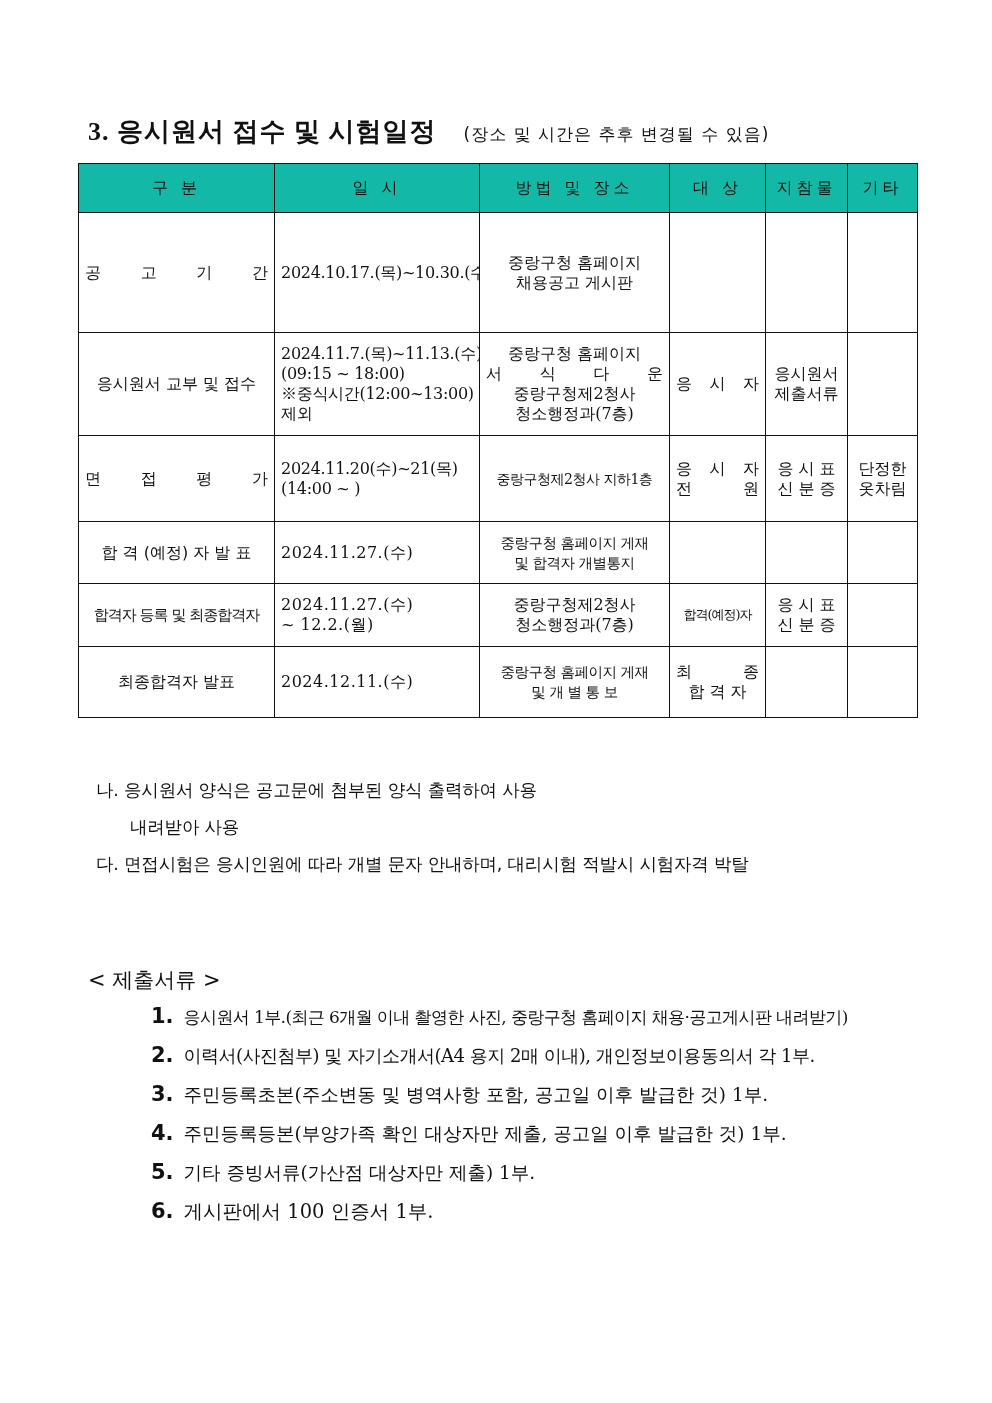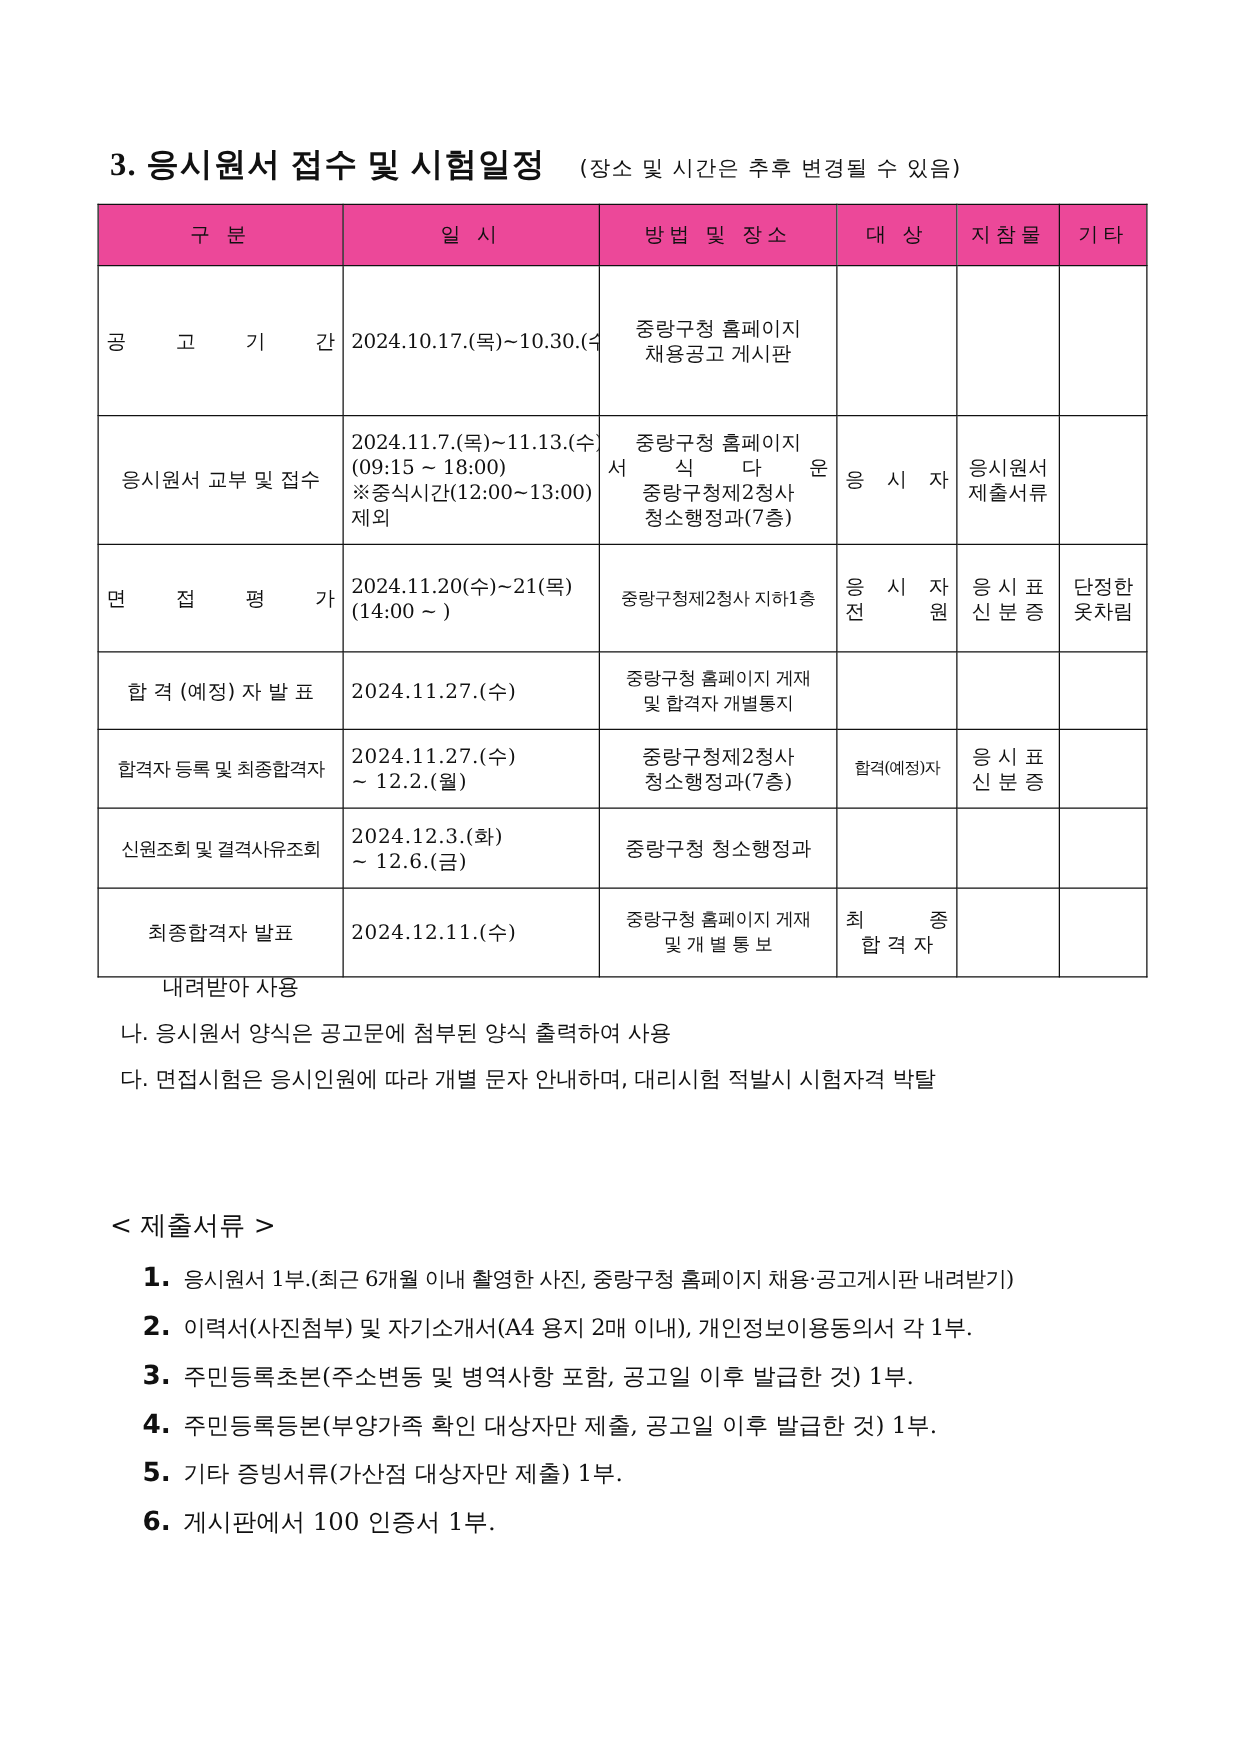--- a/index.html
+++ b/index.html
@@ -4,35 +4,35 @@
 <style>
   html, body { margin: 0; padding: 0; background: #ffffff; }
   body { width: 992px; height: 1403px; position: relative; overflow: hidden;
          font-family: "DejaVu Serif", "Liberation Serif", serif; color: #111; }
   .title { position: absolute; left: 88px; top: 114px; white-space: nowrap; }
   .title .main { font-family: Liberation Serif, serif; font-weight: bold; font-size: 26px; letter-spacing: 1px; }
   .title .sub { font-family: "DejaVu Sans", "Liberation Sans", sans-serif; font-size: 17px; margin-left: 22px; letter-spacing: 1px; }
 
   table.sched { position: absolute; left: 78px; top: 163px; border-collapse: collapse; table-layout: fixed; width: 839px; }
   table.sched td, table.sched th { border: 1.5px solid #111; padding: 0 6px; vertical-align: middle; font-size: 16px; line-height: 20px; overflow: hidden; }
-  table.sched th { background: #ec4899; font-family: "DejaVu Sans", "Liberation Sans", sans-serif; font-weight: normal; font-size: 16px; text-align: center; letter-spacing: 4px; }
+  table.sched th { background: #14b8a6; font-family: "DejaVu Sans", "Liberation Sans", sans-serif; font-weight: normal; font-size: 16px; text-align: center; letter-spacing: 4px; }
   .c-cat { font-family: "DejaVu Sans", "Liberation Sans", sans-serif; font-size: 17px; text-align: center; white-space: nowrap; }
   .spread { text-align: justify; text-align-last: justify; }
   .c-date { font-size: 15.5px; white-space: nowrap; letter-spacing: -0.3px; }
   .c-method { font-size: 16px; text-align: center; line-height: 20px; }
   .c-small { font-size: 15px; text-align: center; line-height: 20px; }
   .line { display: block; }
 
   .notes { position: absolute; left: 96px; top: 772px; width: 830px; font-family: "DejaVu Sans", "Liberation Sans", sans-serif; font-size: 17.5px; }
   .notes .n { height: 37px; line-height: 37px; white-space: nowrap; letter-spacing: -0.2px; }
   .notes .indent { padding-left: 34px; }
 
   .docs-title { position: absolute; left: 88px; top: 966px; font-family: "DejaVu Sans", "Liberation Sans", sans-serif; font-size: 21px; }
   .docs { position: absolute; left: 114px; top: 1004px; width: 820px; }
-  .docs .d { height: 39px; line-height: 36px; white-space: nowrap; font-family: "DejaVu Serif", "Liberation Serif", serif; font-size: 19px; }
+  .docs .d { height: 39px; line-height: 24px; white-space: nowrap; font-family: "DejaVu Serif", "Liberation Serif", serif; font-size: 19px; margin-left: 37px; }
   .docs .num { font-family: "DejaVu Sans", "Liberation Sans", sans-serif; font-weight: bold; font-size: 21px; margin-right: 10px; }
 </style>
 </head>
 <body>
 
 <div class="title">
   <span class="main">3. 응시원서 접수 및 시험일정</span>
   <span class="sub">(장소 및 시간은 추후 변경될 수 있음)</span>
 </div>
 
@@ -141,33 +141,20 @@
         <span class="line">청소행정과(7층)</span>
       </td>
       <td class="c-small" style="font-size:13px;letter-spacing:-1px">합격(예정)자</td>
       <td class="c-small">
         <span class="line">응 시 표</span>
         <span class="line">신 분 증</span>
       </td>
       <td></td>
     </tr>
 
-    <tr style="height:64px">
-      <td class="c-cat" style="font-size:15px;letter-spacing:-1.2px">신원조회 및 결격사유조회</td>
-      <td class="c-date" style="font-size:16px;letter-spacing:0.5px">
-        <span class="line">2024.12.3.(화)</span>
-        <span class="line"> ~ 12.6.(금)</span>
-      </td>
-      <td class="c-method">
-        <span class="line">중랑구청 청소행정과</span>
-      </td>
-      <td></td>
-      <td></td>
-      <td></td>
-    </tr>
 
     <tr style="height:71px">
       <td class="c-cat" style="font-size:16px">최종합격자 발표</td>
       <td class="c-date" style="font-size:16px;letter-spacing:0.5px">
         <span class="line">2024.12.11.(수)</span>
       </td>
       <td class="c-method" style="font-size:14.5px;letter-spacing:-0.5px">
         <span class="line">중랑구청 홈페이지 게재</span>
         <span class="line">및 개 별 통 보</span>
       </td>
@@ -175,22 +162,22 @@
         <span class="line spread">최 종</span>
         <span class="line">합 격 자</span>
       </td>
       <td></td>
       <td></td>
     </tr>
   </tbody>
 </table>
 
 <div class="notes">
+  <div class="n">나. 응시원서 양식은 공고문에 첨부된 양식 출력하여 사용</div>
   <div class="n indent">내려받아 사용</div>
-  <div class="n">나. 응시원서 양식은 공고문에 첨부된 양식 출력하여 사용</div>
   <div class="n">다. 면접시험은 응시인원에 따라 개별 문자 안내하며, 대리시험 적발시 시험자격 박탈</div>
 </div>
 
 <div class="docs-title">&lt; 제출서류 &gt;</div>
 
 <div class="docs">
   <div class="d">
     <span class="num">1.</span><span style="font-size:17px;letter-spacing:-0.6px">응시원서 1부.(최근 6개월 이내 촬영한 사진, 중랑구청 홈페이지 채용·공고게시판 내려받기)</span>
   </div>
   <div class="d">

